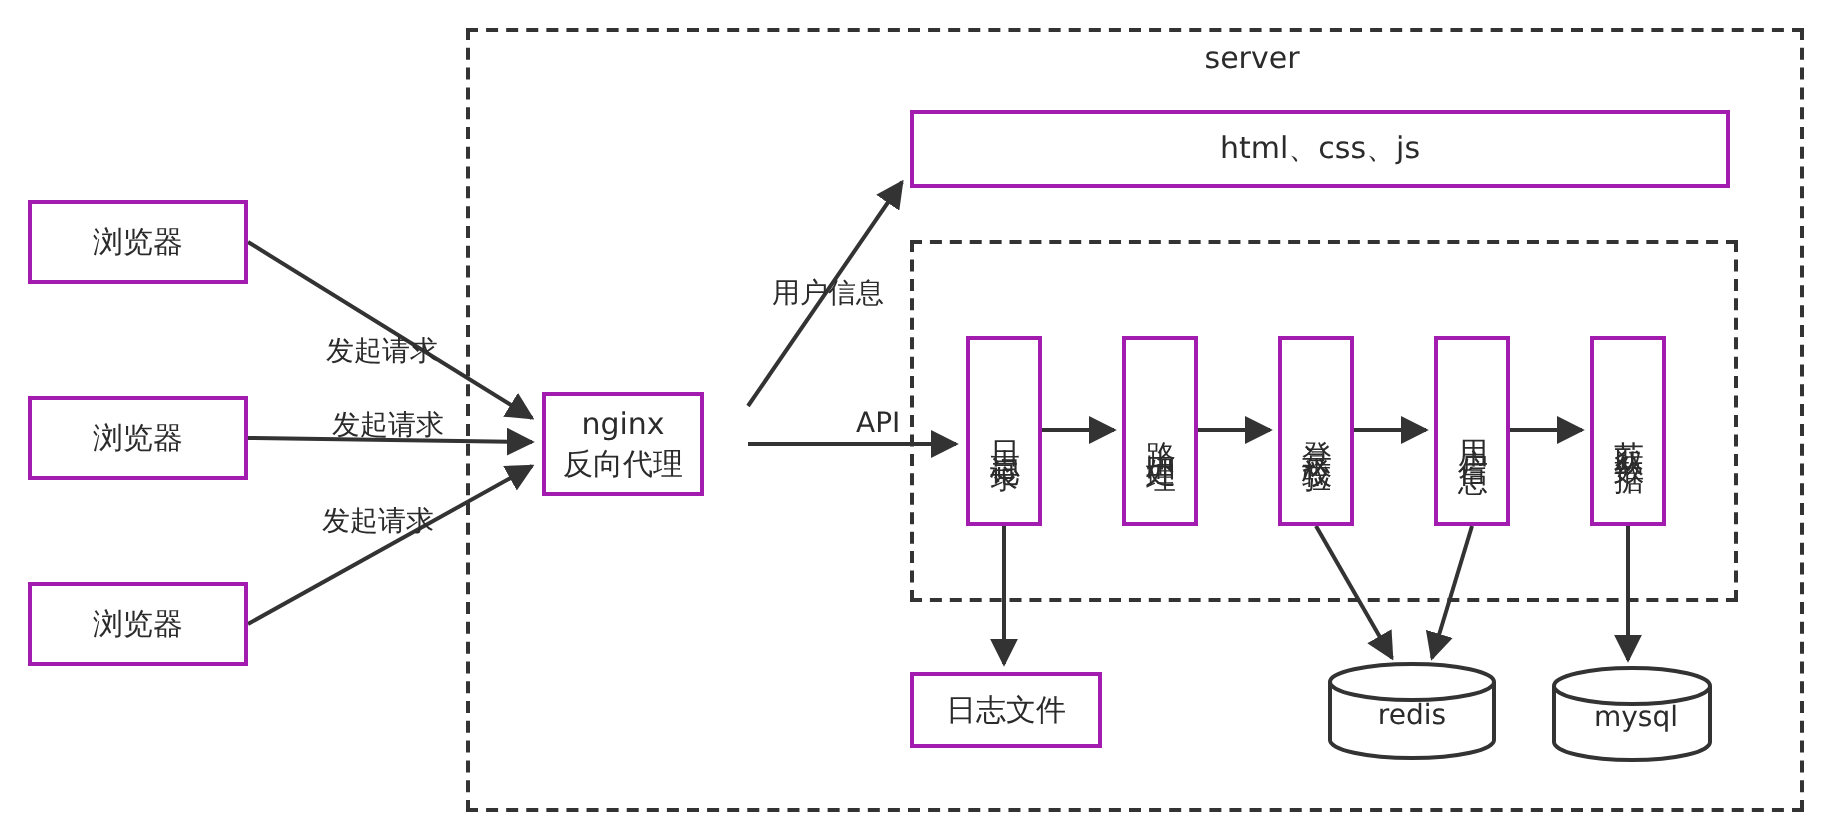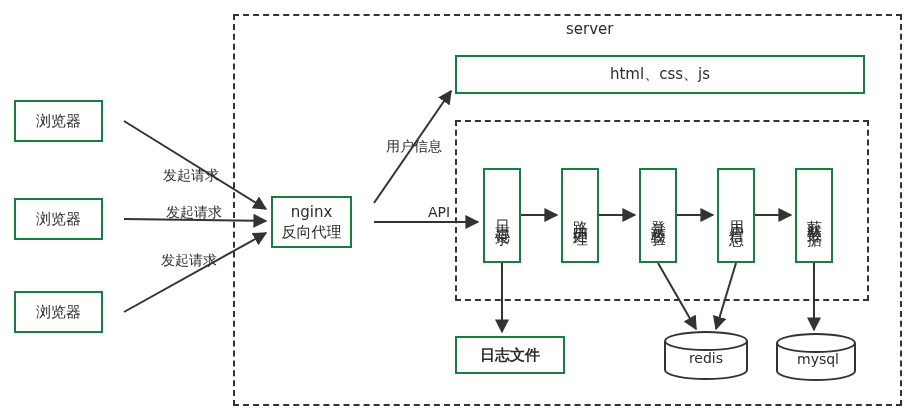--- a/index.html
+++ b/index.html
@@ -23,42 +23,43 @@
     z-index: 1;
   }
   .dashed-box {
     position: absolute;
     border: 2px dashed #333;
     background: transparent;
     z-index: 0;
   }
   .solid-box {
     position: absolute;
-    border: 2px solid #15803d;
+    border: 2px solid #a21caf;
     background: #ffffff;
     display: flex;
     align-items: center;
     justify-content: center;
     text-align: center;
     z-index: 2;
     box-sizing: border-box;
     font-size: 15px;
   }
   .outer-server { left: 233px; top: 14px; width: 665px; height: 388px; }
   .inner-nodejs { left: 455px; top: 120px; width: 410px; height: 177px; }
 
   .title-label {
     position: absolute;
     z-index: 3;
     font-size: 15px;
+    text-align: center;
   }
   .server-title { left: 566px; top: 20px; width: 120px; }
   .nodejs-title { left: 455px; top: 129px; width: 410px; }
 
-  .client-box { left: 14px; width: 89px; height: 42px; }
+  .client-box { left: 14px; width: 110px; height: 42px; }
   .client-1 { top: 100px; }
   .client-2 { top: 198px; }
   .client-3 { top: 291px; }
 
   .nginx-box {
     left: 271px; top: 196px; width: 81px; height: 52px;
     flex-direction: column; line-height: 1.35;
   }
 
   .html-box { left: 455px; top: 55px; width: 410px; height: 39px; }
@@ -71,21 +72,21 @@
     text-orientation: upright;
     letter-spacing: 4px;
     font-size: 15px;
   }
   .pipe-1 { left: 483px; }
   .pipe-2 { left: 561px; }
   .pipe-3 { left: 639px; }
   .pipe-4 { left: 717px; }
   .pipe-5 { left: 795px; }
 
-  .logfile-box { left: 455px; top: 336px; width: 110px; height: 38px; font-weight: bold; }
+  .logfile-box { left: 455px; top: 336px; width: 96px; height: 38px; }
 
   .edge-label {
     position: absolute;
     z-index: 3;
     font-size: 14px;
     white-space: nowrap;
     background: transparent;
   }
   .req-1 { left: 163px; top: 167px; }
   .req-2 { left: 166px; top: 204px; }

